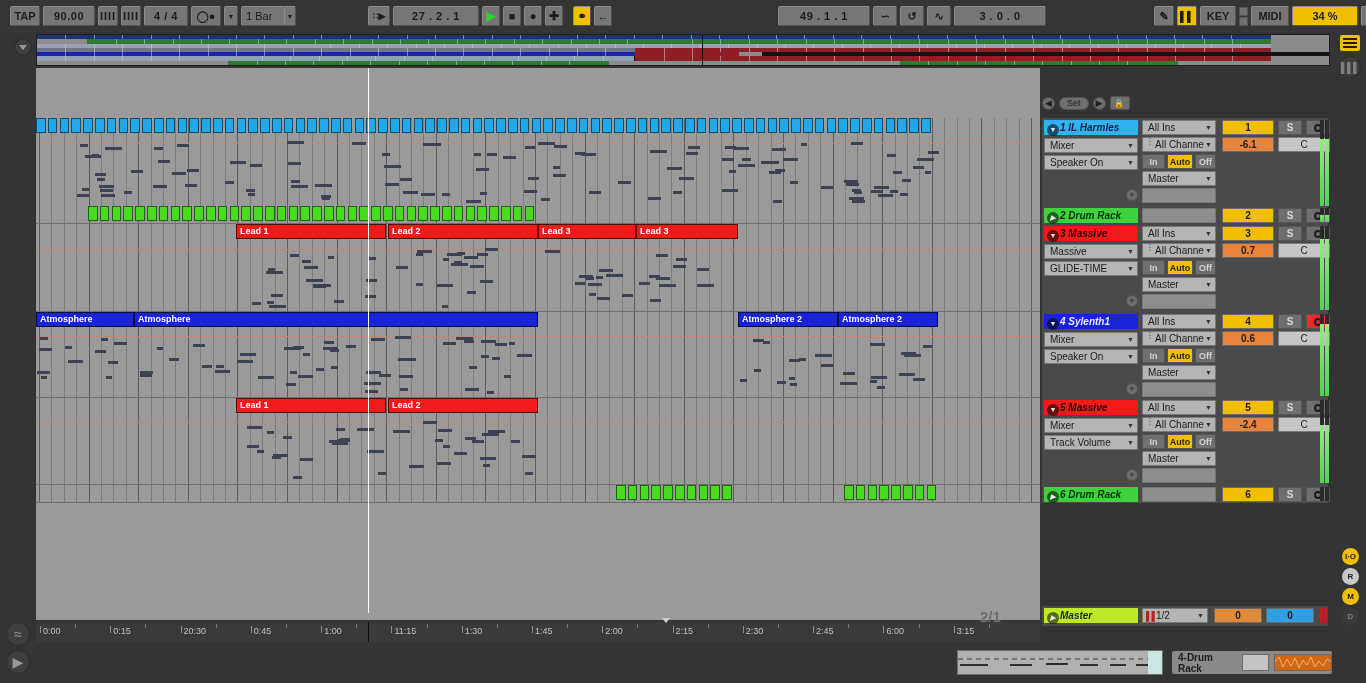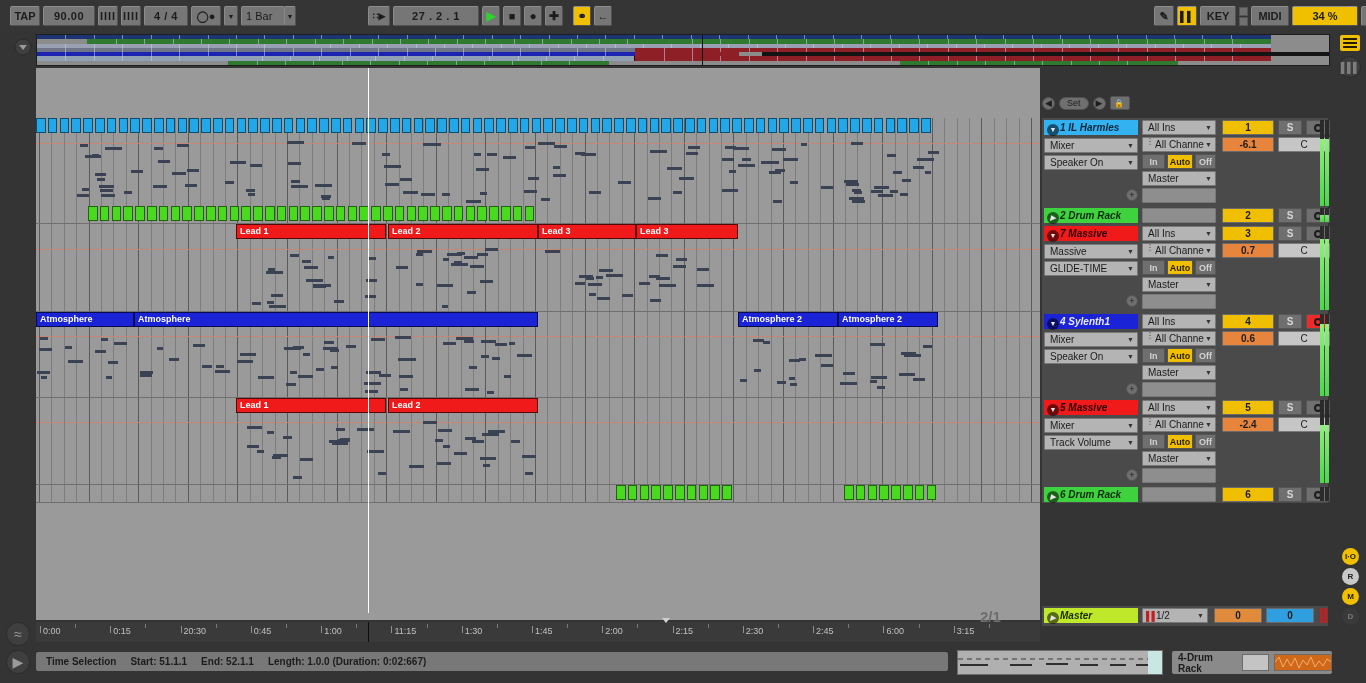--- a/index.html
+++ b/index.html
@@ -125,20 +125,27 @@
       <div class="ctl" style="width:22px;font-size:9px;">∷▶</div>
       <div class="ctl num" style="width:86px;">27 . 2 . 1</div>
       <div class="ctl" style="width:18px;color:#2ad42a;font-size:12px;">▶</div>
       <div class="ctl" style="width:18px;font-size:11px;">■</div>
       <div class="ctl" style="width:18px;font-size:12px;">●</div>
       <div class="ctl" style="width:18px;font-size:12px;">✚</div>
       <div class="ctl yellow" style="width:18px;margin-left:7px;font-size:11px;">⚭</div>
       <div class="ctl" style="width:18px;font-size:11px;">←</div>
     </div>
 
+    <div class="grp" style="left:778px;">
+      <div class="ctl num" style="width:92px;">49 . 1 . 1</div>
+      <div class="ctl" style="width:24px;font-size:11px;">∽</div>
+      <div class="ctl" style="width:24px;font-size:11px;">↺</div>
+      <div class="ctl" style="width:24px;font-size:11px;">∿</div>
+      <div class="ctl num" style="width:92px;">3 . 0 . 0</div>
+    </div>
 
     <div class="grp" style="left:1154px;">
       <div class="ctl" style="width:20px;font-size:11px;">✎</div>
       <div class="ctl yellow" style="width:20px;letter-spacing:0px;font-size:10px;">▌▌</div>
       <div class="ctl" style="width:36px;">KEY</div>
       <div style="display:flex;flex-direction:column;gap:1px;">
         <div style="width:9px;height:9px;background:#6f6f6f;border:1px solid #555;"></div>
         <div style="width:9px;height:9px;background:#6f6f6f;border:1px solid #555;"></div>
       </div>
       <div class="ctl" style="width:38px;">MIDI</div>
@@ -1563,21 +1570,21 @@
           </div>
           <div class="meter" style="height: 100%;">
             <div class="meterfill" style="height: 72%;"></div>
             <div class="clipled"></div>
           </div>
         </div>
       </div>
       <div class="thead" style="top: 224px; height: 88px;">
         <div class="tname" style="background: rgb(240, 26, 26); color: rgb(42, 0, 0);">
           <div class="tfold">▼</div>
-          <span>7 Massive</span>
+          <span>3 Massive</span>
         </div>
         <div class="dd" style="left: 2px; top: 20px; width: 94px;">Massive</div>
         <div class="dd" style="left: 2px; top: 37px; width: 94px;">GLIDE-TIME</div>
         <div class="addchain" style="left: 84px; top: 71px;">+</div>
         <div class="dd" style="left: 100px; top: 2px; width: 74px;">All Ins</div>
         <div class="dd" style="left: 100px; top: 19px; width: 74px; padding-left: 12px;">All Channe<span style="position: absolute; left: 3px; top: 1px; font-size: 8px; line-height: 6px; color: rgb(51, 51, 51);">⋮</span></div>
         <div class="iaobtn" style="left: 100px; top: 36px; width: 23px;">In</div>
         <div class="iaobtn on" style="left: 125px; top: 36px; width: 26px;">Auto</div>
         <div class="iaobtn" style="left: 153px; top: 36px; width: 21px;">Off</div>
         <div class="dd" style="left: 100px; top: 53px; width: 74px;">Master</div>
@@ -1742,26 +1749,20 @@
       <div style="position: absolute; left: 882.521px; top: 2px; width: 1px; height: 4px; background: rgb(122, 122, 122);"></div>
       <div class="tmlab" style="left: 917.662px;">3:15</div>
       <div style="position: absolute; left: 952.803px; top: 2px; width: 1px; height: 4px; background: rgb(122, 122, 122);"></div>
       <div style="position: absolute; left: 332px; top: 0px; width: 1px; height: 20px; background: rgb(13, 13, 13);"></div>
       <div style="position: absolute; left: 626px; top: -4px; width: 0px; height: 0px; border-left: 4px solid transparent; border-right: 4px solid transparent; border-top: 5px solid rgb(207, 207, 207);"></div>
     </div>
 
   <div class="leftbtn" style="top:622px;">≈</div>
   <div class="leftbtn" style="top:650px;">▶</div>
 
-  <div class="statusbar">
-    <span>Time Selection</span>
-    <span>Start: 51.1.1</span>
-    <span>End: 52.1.1</span>
-    <span>Length: 1.0.0  (Duration: 0:02:667)</span>
-  </div>
 
   <div class="waveprev">
     <svg width="204" height="23" viewBox="0 0 204 23" preserveAspectRatio="none">
       <rect width="204" height="23" fill="#b0b0b0"></rect>
       <line x1="0" y1="8" x2="204" y2="8" stroke="#3a3a3a" stroke-width="1" stroke-dasharray="5 4"></line>
       <line x1="2" y1="14" x2="30" y2="14" stroke="#2f2f2f" stroke-width="2"></line>
       <line x1="52" y1="14" x2="74" y2="14" stroke="#2f2f2f" stroke-width="2"></line>
       <line x1="88" y1="13" x2="110" y2="13" stroke="#2f2f2f" stroke-width="2"></line>
       <line x1="122" y1="14" x2="140" y2="14" stroke="#2f2f2f" stroke-width="2"></line>
       <line x1="152" y1="14" x2="168" y2="14" stroke="#2f2f2f" stroke-width="2"></line>

